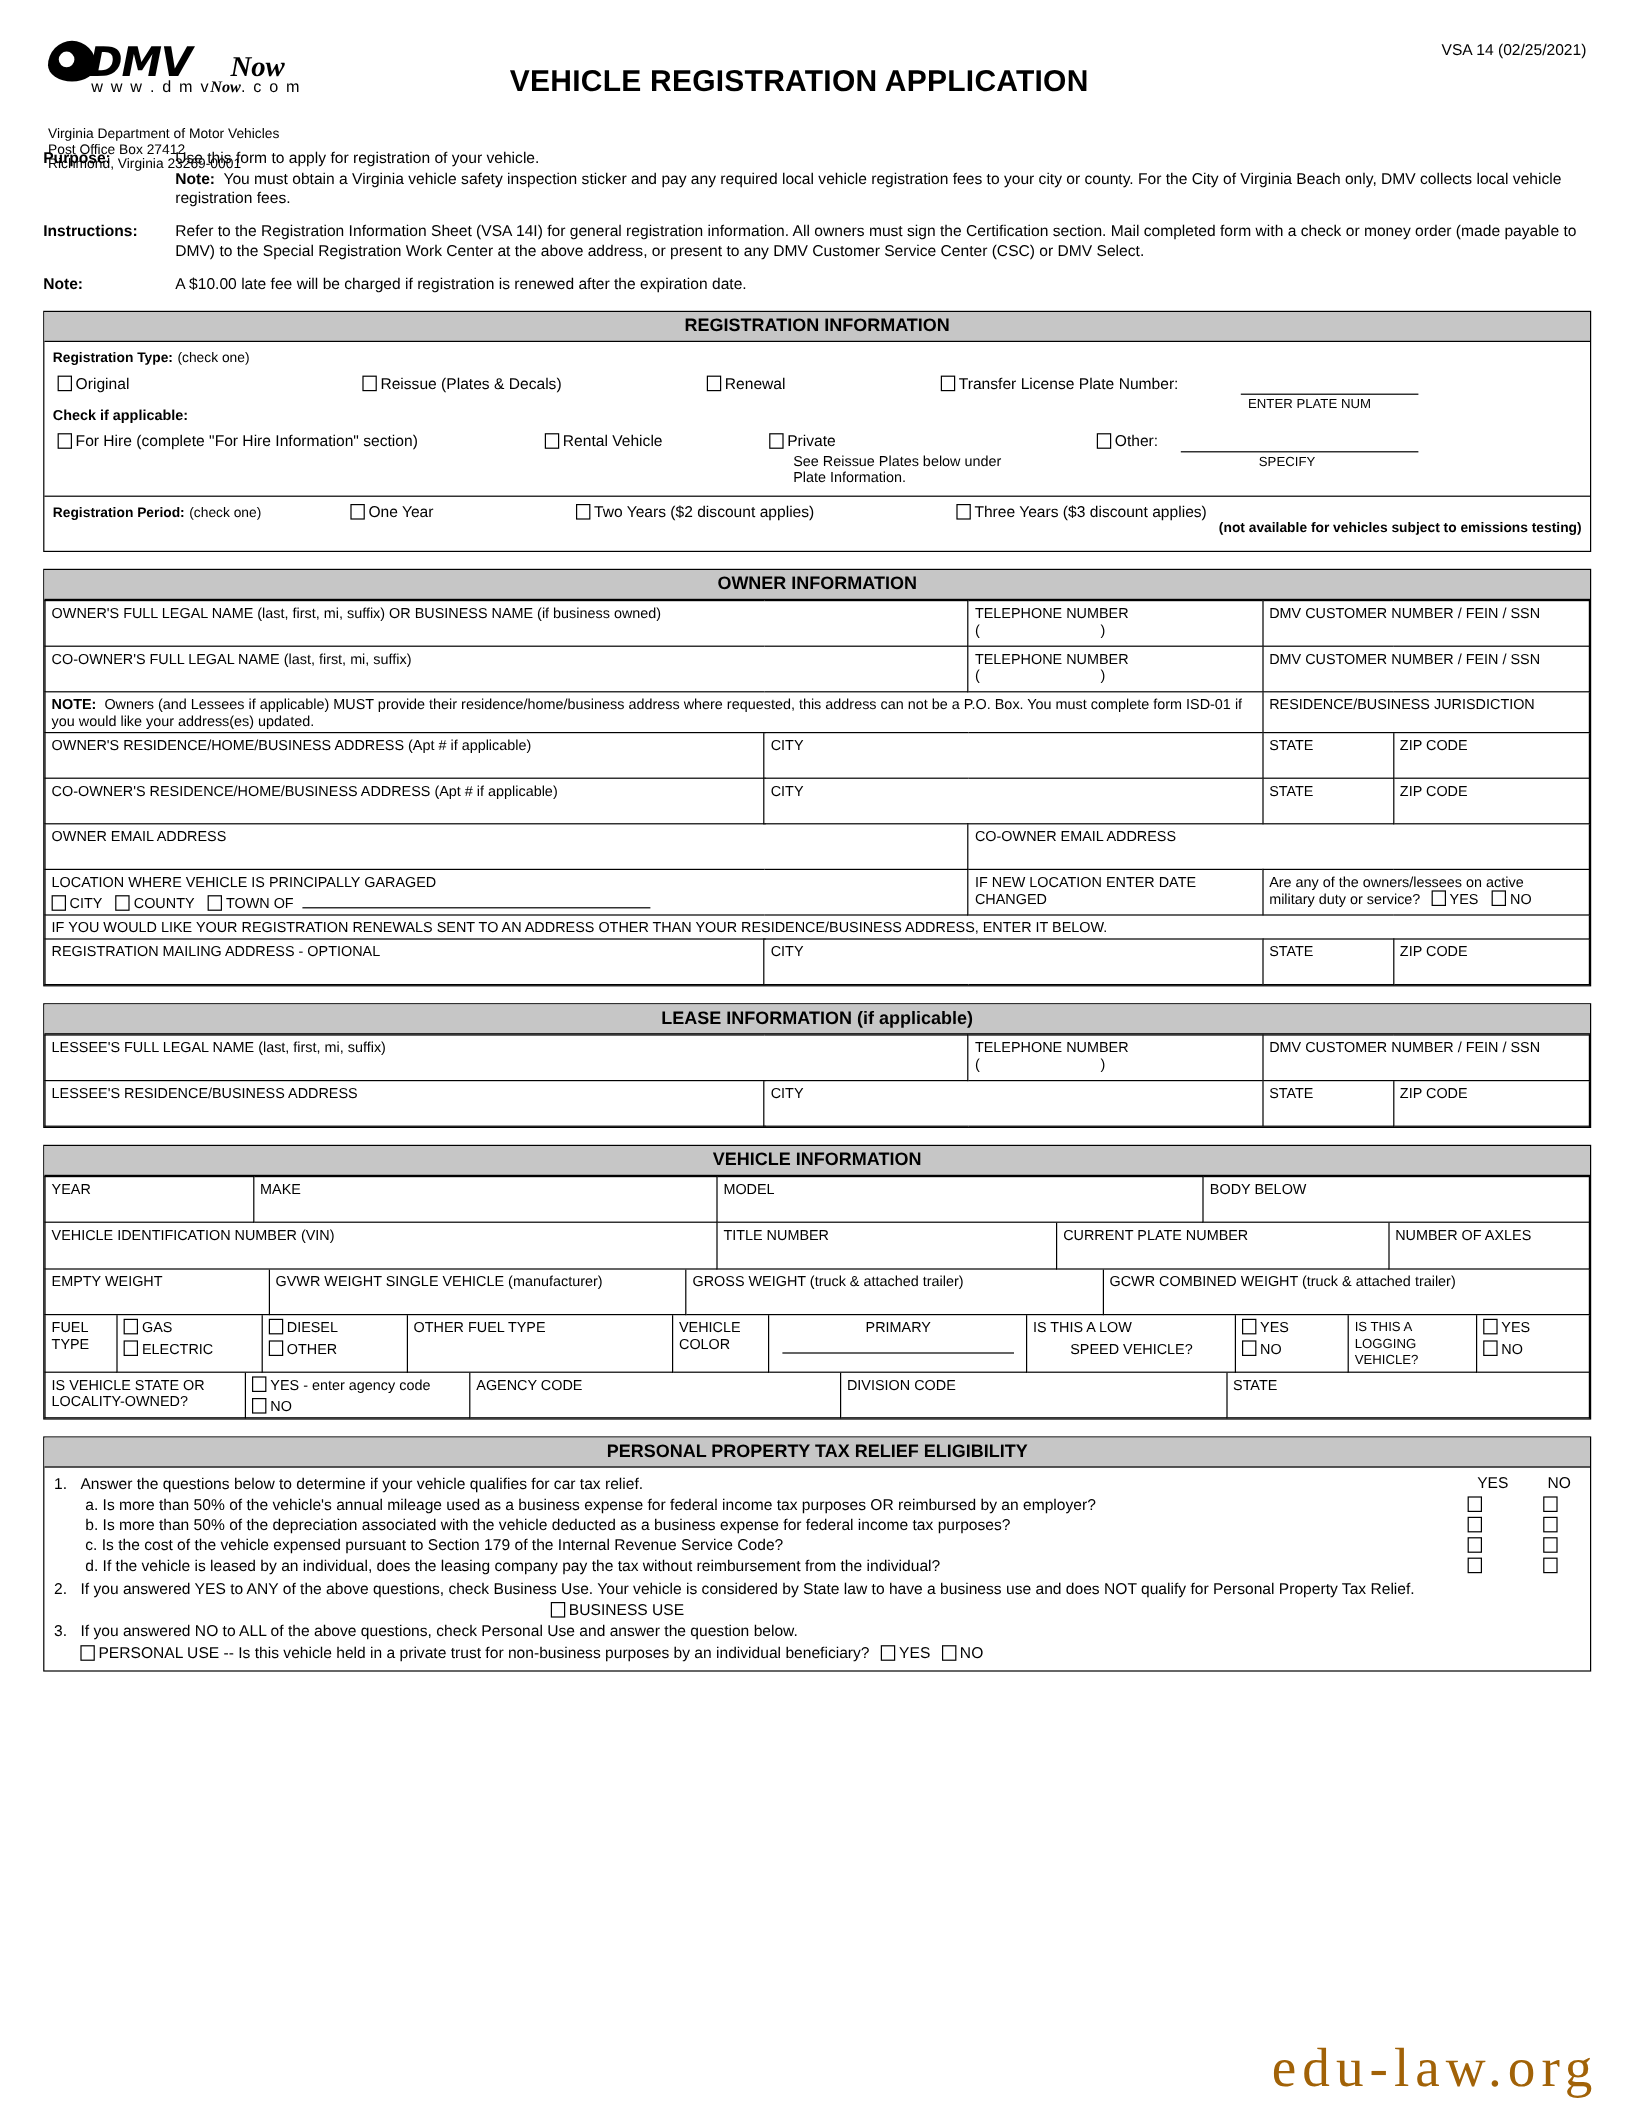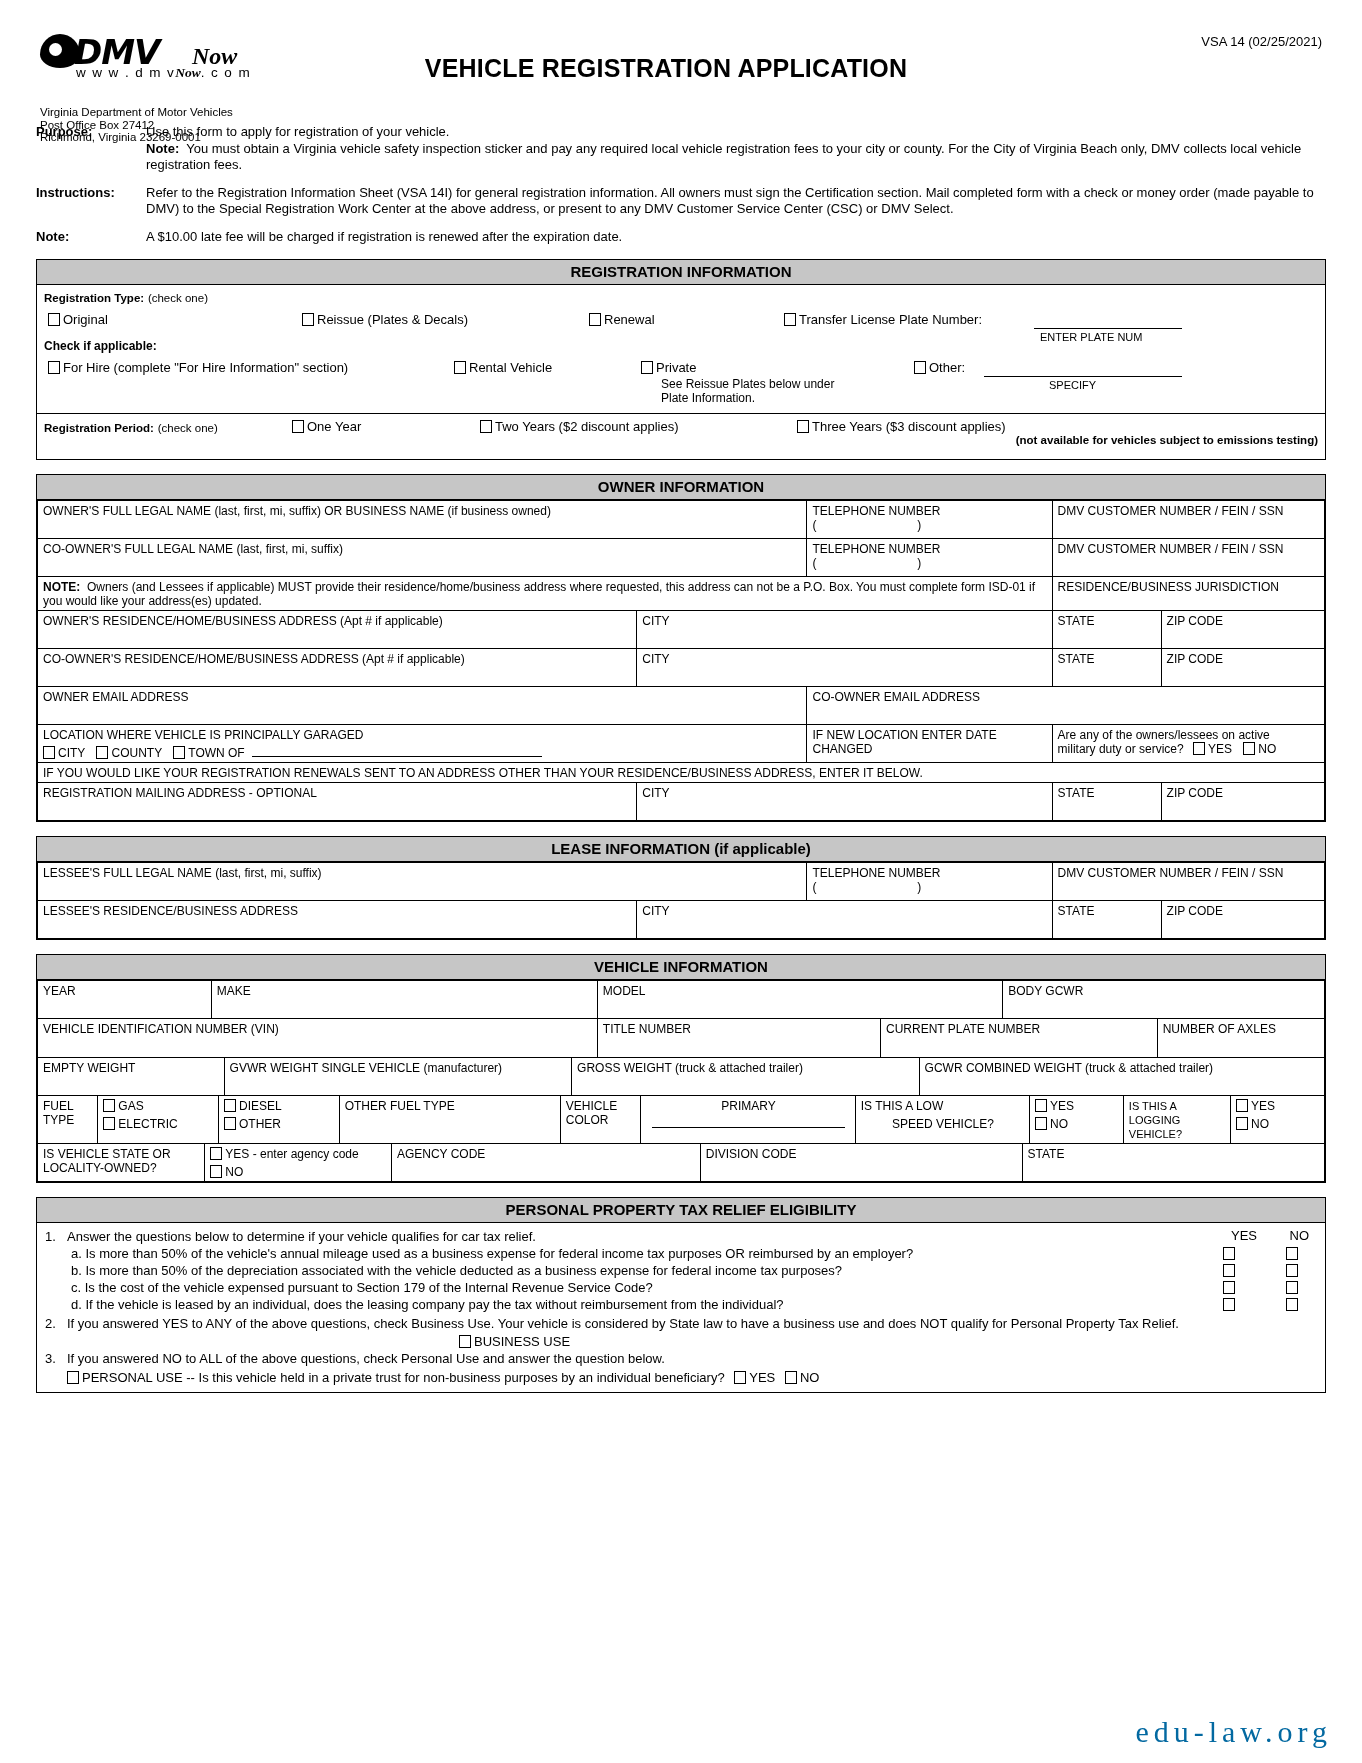--- a/index.html
+++ b/index.html
@@ -107,21 +107,21 @@
   .tax-q { position: relative; padding-right: 110px; }
   .tax-cbs { position: absolute; right: 16px; top: 2px; width: 78px; display: flex; justify-content: space-between; }
   .indent-a { padding-left: 26px; }
   .num-hang { display: flex; }
   .num-hang .n { width: 22px; flex: 0 0 22px; }
 
   
   .watermark {
     position: absolute; right: 30px; bottom: 14px;
     font-family: "Liberation Serif", serif;
-    font-size: 30px; color: #0369a1; letter-spacing: 5px;
+    font-size: 46px; color: #a16207; letter-spacing: 5px;
     pointer-events: none; white-space: nowrap;
   }
 </style>
 </head>
 <body>
 
 <div class="page">
 
   <div class="header">
     <div class="logo-block">
@@ -296,21 +296,21 @@
   </div>
 
   <div class="section">
     <div class="section-title">VEHICLE INFORMATION</div>
     <table class="grid">
       <tbody>
           <tr>
         <td style="width:13.5%;" class="h-mid"><span>YEAR</span></td>
         <td style="width:30%;"><span>MAKE</span></td>
         <td style="width:31.5%;"><span>MODEL</span></td>
-        <td style="width:25%;"><span>BODY GCWR</span></td>
+        <td style="width:25%;"><span>BODY BELOW</span></td>
       </tr>
     </tbody>
       </table>
     <table class="grid">
       <tbody>
           <tr>
         <td style="width:43.5%;border-top:none;" class="h-mid"><span>VEHICLE IDENTIFICATION NUMBER (VIN)</span></td>
         <td style="width:22%;border-top:none;"><span>TITLE NUMBER</span></td>
         <td style="width:21.5%;border-top:none;"><span>CURRENT PLATE NUMBER</span></td>
         <td style="width:13%;border-top:none;"><span>NUMBER OF AXLES</span></td>

